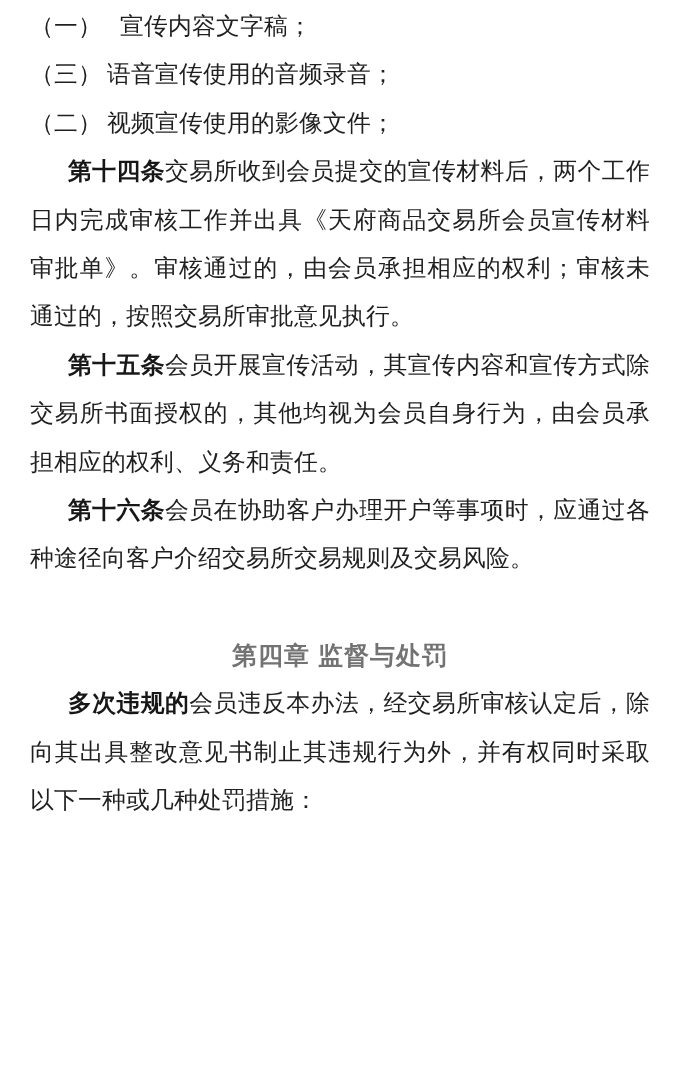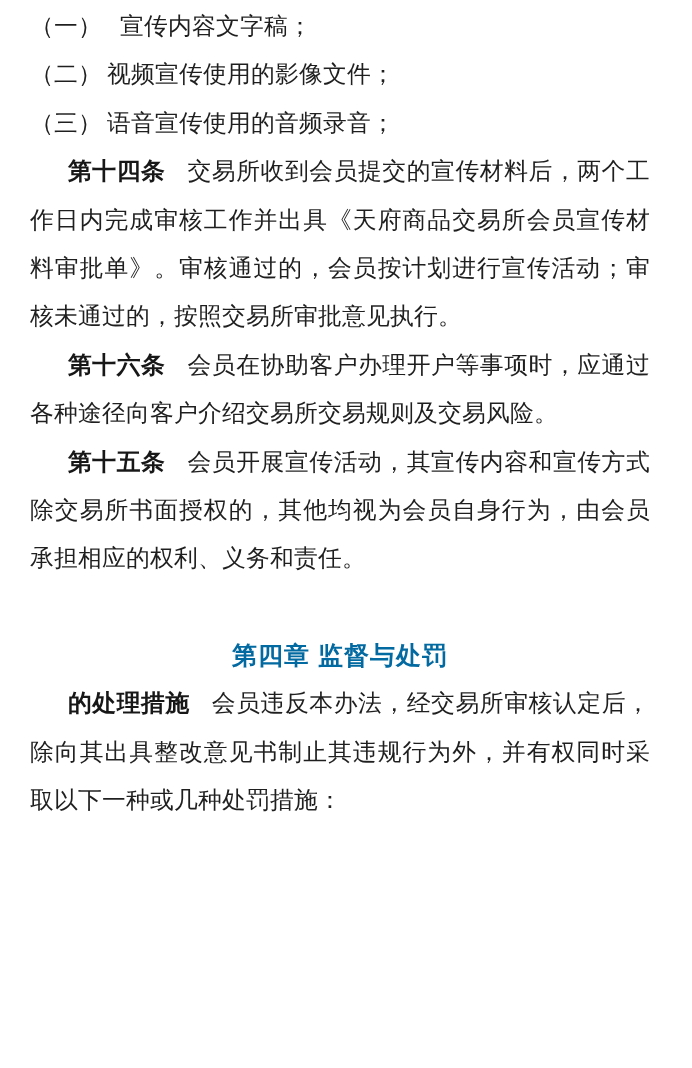--- a/index.html
+++ b/index.html
@@ -33,52 +33,52 @@
     margin-right: 18px;
   }
   
   .para {
     text-indent: 38px;
   }
   .term {
     font-family: "Liberation Sans", "DejaVu Sans", sans-serif;
     font-weight: bold;
     color: #171717;
-    margin-right: 22px;
+    margin-right: 0;
   }
   .chapter {
     margin: 48px 0 0 0;
     font-family: "Liberation Sans", "DejaVu Sans", sans-serif;
     font-weight: bold;
     font-size: 25px;
     line-height: 48.4px;
     text-align: center;
-    color: #0369a1;
+    color: #737373;
     letter-spacing: 1px;
   }
 </style>
 </head>
 <body>
 
 <div class="page">
 
   <p class="li wide-gap"><span class="marker">（一）</span><span>宣传内容文字稿；</span></p>
 
+  <p class="li"><span class="marker">（三）</span><span>语音宣传使用的音频录音；</span></p>
+
   <p class="li"><span class="marker">（二）</span><span>视频宣传使用的影像文件；</span></p>
-
-  <p class="li"><span class="marker">（三）</span><span>语音宣传使用的音频录音；</span></p>
 
 
 
-  <p class="para"><span class="term">第十四条</span><span>交易所收到会员提交的宣传材料后，两个工作日内完成审核工作并出具《天府商品交易所会员宣传材料审批单》。审核通过的，会员按计划进行宣传活动；审核未通过的，按照交易所审批意见执行。</span></p>
+  <p class="para"><span class="term">第十四条</span><span>交易所收到会员提交的宣传材料后，两个工作日内完成审核工作并出具《天府商品交易所会员宣传材料审批单》。审核通过的，由会员承担相应的权利；审核未通过的，按照交易所审批意见执行。</span></p>
+
+  <p class="para"><span class="term">第十五条</span><span>会员开展宣传活动，其宣传内容和宣传方式除交易所书面授权的，其他均视为会员自身行为，由会员承担相应的权利、义务和责任。</span></p>
 
   <p class="para"><span class="term">第十六条</span><span>会员在协助客户办理开户等事项时，应通过各种途径向客户介绍交易所交易规则及交易风险。</span></p>
-
-  <p class="para"><span class="term">第十五条</span><span>会员开展宣传活动，其宣传内容和宣传方式除交易所书面授权的，其他均视为会员自身行为，由会员承担相应的权利、义务和责任。</span></p>
 
   <h2 class="chapter">第四章 监督与处罚</h2>
 
 
-  <p class="para"><span class="term">的处理措施</span><span>会员违反本办法，经交易所审核认定后，除向其出具整改意见书制止其违规行为外，并有权同时采取以下一种或几种处罚措施：</span></p>
+  <p class="para"><span class="term">多次违规的</span><span>会员违反本办法，经交易所审核认定后，除向其出具整改意见书制止其违规行为外，并有权同时采取以下一种或几种处罚措施：</span></p>
 
   <p class="li wide-gap"></p>
 
 </div>
 
 </body></html>

